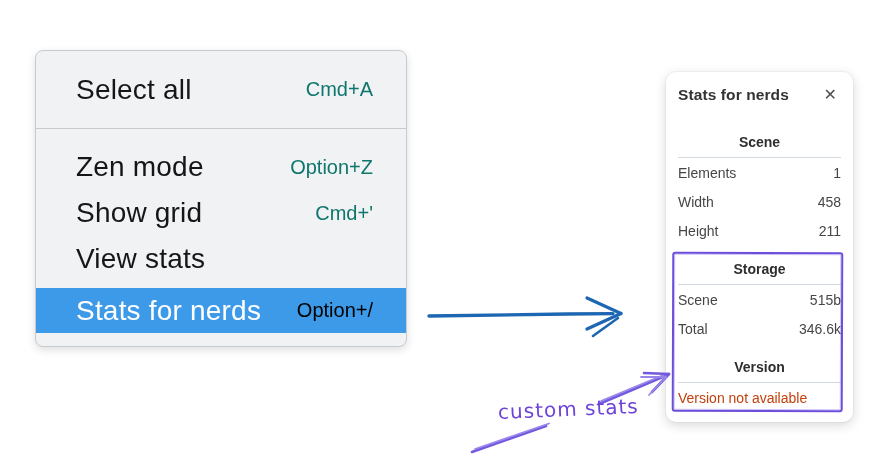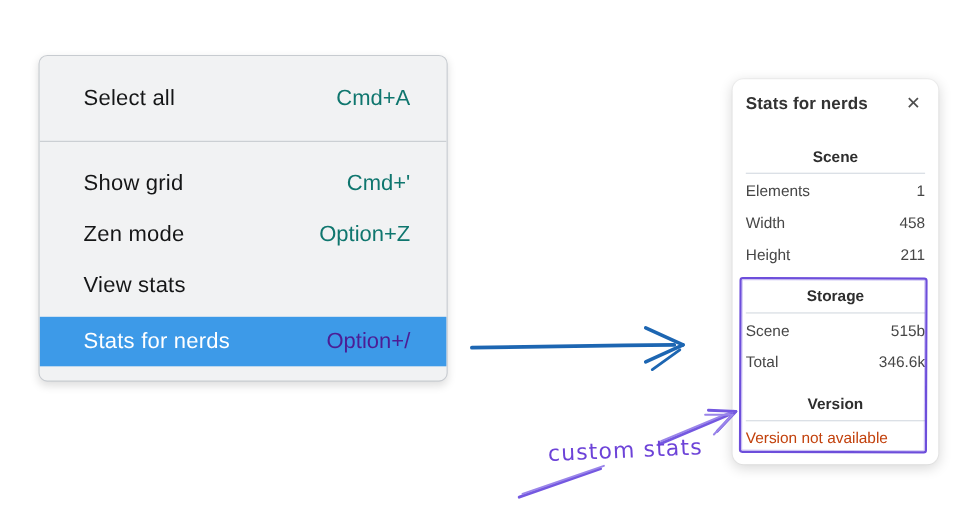--- a/index.html
+++ b/index.html
@@ -23,21 +23,21 @@
     overflow: hidden;
   }
   .menu-row {
     display: flex;
     align-items: center;
     justify-content: space-between;
     padding: 0 33px 0 40px;
     cursor: default;
   }
   .menu-row .label {
-    font-size: 20px;
+    font-size: 28px;
     color: #151617;
     letter-spacing: .2px;
   }
   .menu-row .shortcut {
     font-size: 20px;
     color: #0f766e;
   }
   .row-select-all { height: 77px; }
   .menu-divider {
     height: 1px;
@@ -45,21 +45,21 @@
     width: 100%;
   }
   .menu-group { padding-top: 15px; }
   .menu-group .menu-row { height: 46px; }
   .menu-row.highlighted {
     height: 45px;
     margin-top: 6px;
     background: #3d9ae8;
   }
   .menu-row.highlighted .label { color: #ffffff; }
-  .menu-row.highlighted .shortcut { color: #4c1d95; }
+  .menu-row.highlighted .shortcut { color: #000000; }
 
   
   .panel {
     position: absolute;
     left: 666px; top: 72px;
     width: 187px; height: 350px;
     background: #ffffff;
     border-radius: 10px;
     box-shadow: 0 3px 12px rgba(0,0,0,.16), 0 0 0 1px rgba(0,0,0,.03);
     padding: 12px 12px 10px 12px;
@@ -156,26 +156,26 @@
 <body>
 
 <div class="menu">
   <div class="menu-row row-select-all">
     <span class="label">Select all</span>
     <span class="shortcut">Cmd+A</span>
   </div>
   <div class="menu-divider"></div>
   <div class="menu-group">
     <div class="menu-row">
+      <span class="label">Zen mode</span>
+      <span class="shortcut">Option+Z</span>
+    </div>
+    <div class="menu-row">
       <span class="label">Show grid</span>
       <span class="shortcut">Cmd+'</span>
-    </div>
-    <div class="menu-row">
-      <span class="label">Zen mode</span>
-      <span class="shortcut">Option+Z</span>
     </div>
     <div class="menu-row">
       <span class="label">View stats</span>
     </div>
     <div class="menu-row highlighted">
       <span class="label">Stats for nerds</span>
       <span class="shortcut">Option+/</span>
     </div>
   </div>
 </div>

